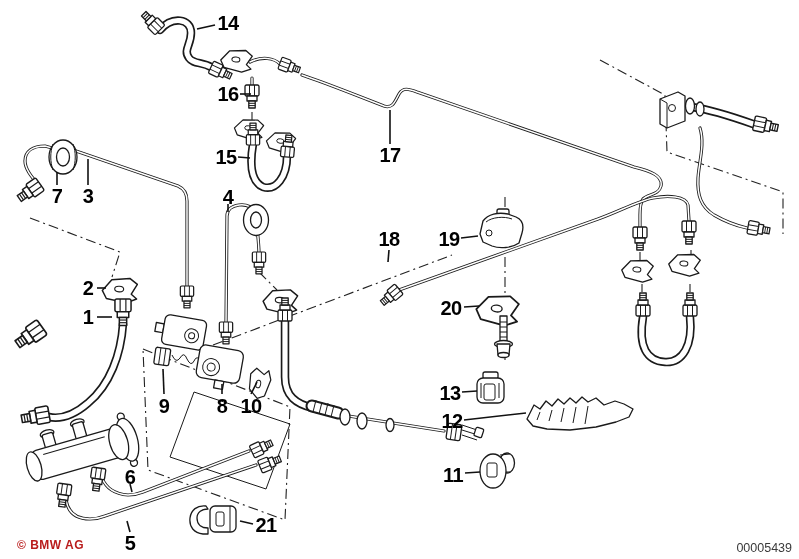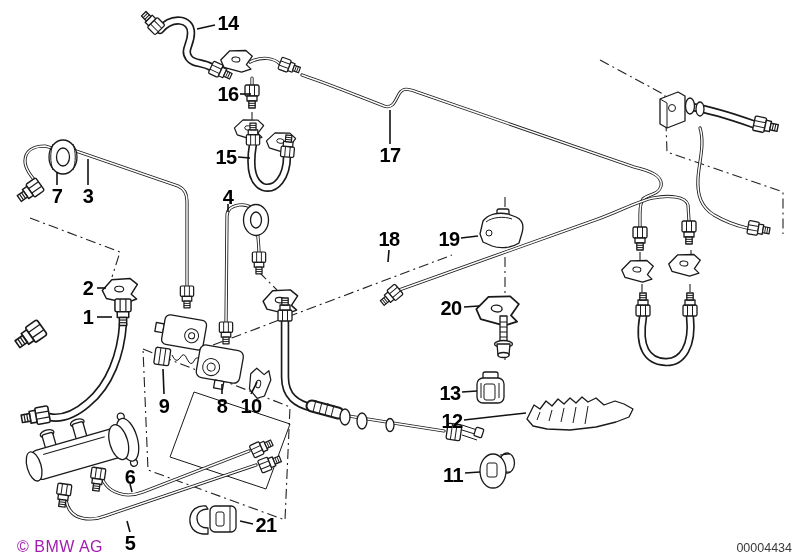--- a/index.html
+++ b/index.html
@@ -9,22 +9,22 @@
   .pipe{stroke:#1a1a1a;fill:none;stroke-width:3.2;stroke-linecap:round;stroke-linejoin:round;}
   .pw{stroke:#ffffff;fill:none;stroke-width:1.5;stroke-linecap:round;stroke-linejoin:round;}
   .tube{stroke:#1a1a1a;fill:none;stroke-width:8.5;stroke-linecap:round;stroke-linejoin:round;}
   .tw{stroke:#ffffff;fill:none;stroke-width:5.2;stroke-linecap:round;stroke-linejoin:round;}
   .dd{stroke:#222;fill:none;stroke-width:1.1;stroke-dasharray:10 4 2 4;}
   .th{stroke:#1a1a1a;fill:none;stroke-width:1;}
   .cp{fill:#fff;stroke:#1a1a1a;stroke-width:1.3;stroke-linejoin:round;}
   .ld{stroke:#111;stroke-width:1.6;}
   .callout{font:bold 20px "Liberation Sans",sans-serif;fill:#000;letter-spacing:-0.5px;
            text-anchor:middle;cursor:pointer;}
-  .copyright{position:absolute;left:17px;top:538px;font-size:16px;font-weight:normal;
-             color:#a21caf;letter-spacing:0.5px;}
+  .copyright{position:absolute;left:17px;top:538px;font-size:12px;font-weight:bold;
+             color:#b91c1c;letter-spacing:0.5px;}
   .docnum{position:absolute;right:7px;top:541px;font-size:12.5px;color:#3a3a3a;}
   #fit line,#clamp line{stroke:#1a1a1a;stroke-width:1;}
 </style>
 </head>
 <body>
 
 <div class="stage">
 
 <svg width="799" height="559" viewBox="0 0 799 559">
   <defs>
@@ -283,14 +283,14 @@
         <line x1="461" y1="238" x2="478" y2="236" class="ld"></line>
         <text x="449" y="246" class="callout">19</text>
         <line x1="464" y1="307" x2="479" y2="306" class="ld"></line>
         <text x="451" y="315" class="callout">20</text>
         <line x1="253" y1="524" x2="240" y2="521" class="ld"></line>
         <text x="266" y="532" class="callout">21</text>
       </g>
 </svg>
 
 <div class="copyright">© BMW AG</div>
-<div class="docnum">00004434</div>
+<div class="docnum">00005439</div>
 </div>
 
 </body></html>

